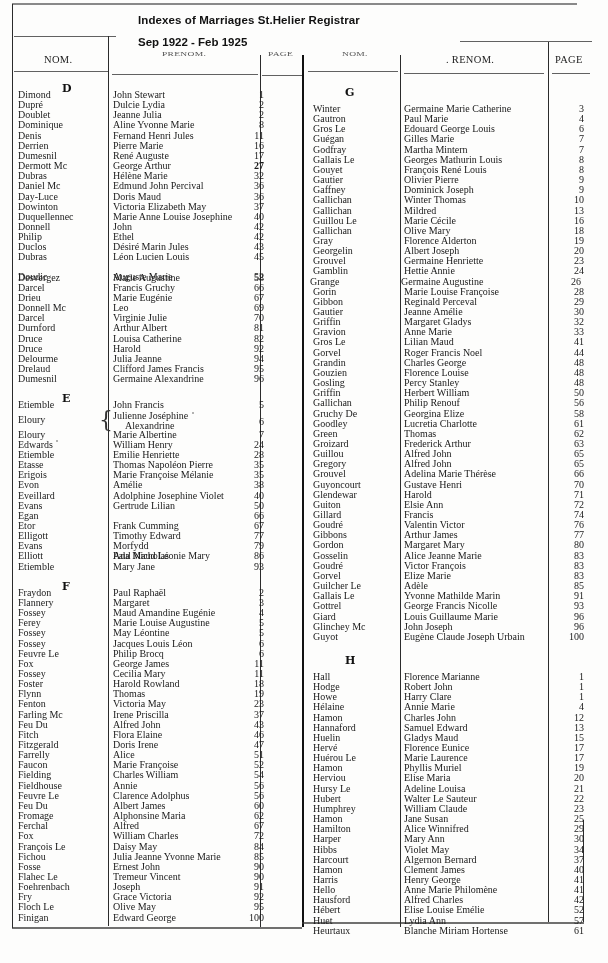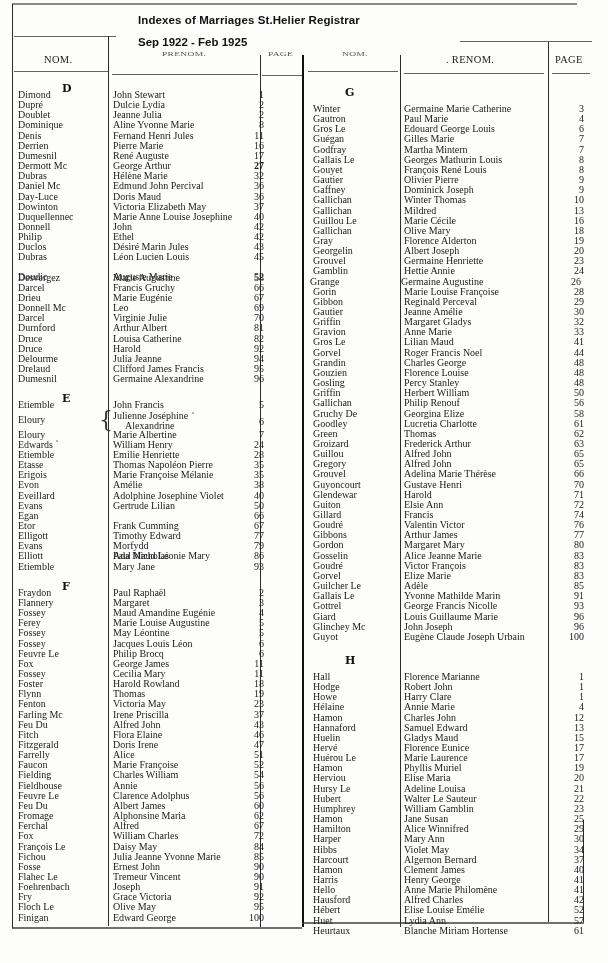--- a/index.html
+++ b/index.html
@@ -782,21 +782,21 @@
         <span class="pren" style="left: 91px;">Adeline Louisa</span>
         <span class="pg" style="left: 247px;">21</span>
       </div>
       <div class="row" style="left: 313px; top: 793.75px; width: 273px;">
         <span class="nom">Hubert</span>
         <span class="pren" style="left: 91px;">Walter Le Sauteur</span>
         <span class="pg" style="left: 247px;">22</span>
       </div>
       <div class="row" style="left: 313px; top: 803.9px; width: 273px;">
         <span class="nom">Humphrey</span>
-        <span class="pren" style="left: 91px;">William Gamblin</span>
+        <span class="pren" style="left: 91px;">William Claude</span>
         <span class="pg" style="left: 247px;">23</span>
       </div>
       <div class="row" style="left: 313px; top: 814.05px; width: 273px;">
         <span class="nom">Hamon</span>
         <span class="pren" style="left: 91px;">Jane Susan</span>
         <span class="pg" style="left: 247px;">25</span>
       </div>
       <div class="row" style="left: 313px; top: 824.2px; width: 273px;">
         <span class="nom">Hamilton</span>
         <span class="pren" style="left: 91px;">Alice Winnifred</span>

